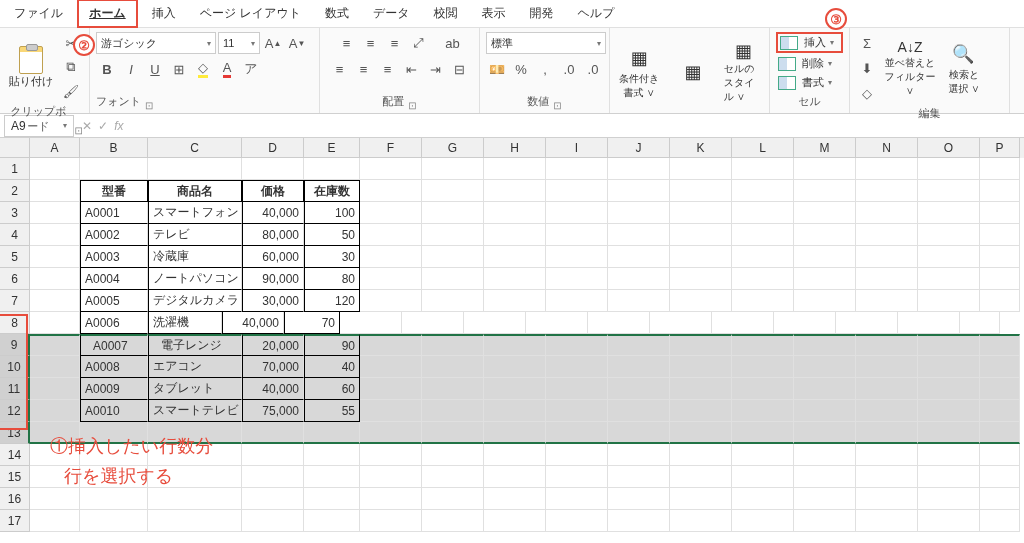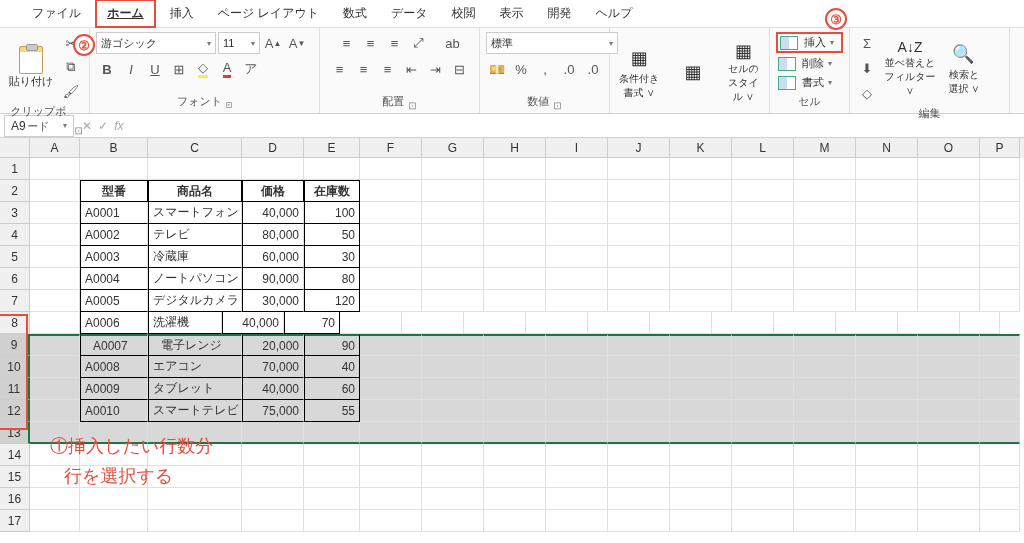--- a/index.html
+++ b/index.html
@@ -1,37 +1,37 @@
 <!DOCTYPE html>
 <html><head>
 <meta charset="utf-8">
 <style>
   * { box-sizing: border-box; margin: 0; padding: 0; }
   body { font-family: "Yu Gothic UI", "Meiryo", sans-serif; font-size: 12px; background: #fff; color: #333; width: 1024px; }
   
   
-  .menubar { display: flex; align-items: center; height: 28px; border-bottom: 1px solid #e0e0e0; padding-left: 22px; gap: 4px; }
+  .menubar { display: flex; align-items: center; height: 28px; border-bottom: 1px solid #e0e0e0; padding-left: 4px; gap: 4px; }
   .menu-item { padding: 4px 10px; font-size: 12px; cursor: pointer; }
   .menu-item.active { border: 2px solid #e74c3c; font-weight: bold; text-decoration: underline; }
   
   
   .ribbon { display: flex; height: 86px; border-bottom: 1px solid #d0d0d0; background: #fafafa; }
   .ribbon-group { border-right: 1px solid #e0e0e0; display: flex; flex-direction: column; justify-content: space-between; padding: 4px 6px 2px 6px; position: relative; }
   .ribbon-group-label { text-align: center; font-size: 11px; color: #555; padding: 2px 0; }
   .ribbon-controls { flex: 1; display: flex; align-items: center; gap: 4px; }
   .ribbon-col { display: flex; flex-direction: column; gap: 2px; align-items: center; justify-content: center; }
   .ribbon-row { display: flex; gap: 2px; align-items: center; }
   
   .big-btn { display: flex; flex-direction: column; align-items: center; justify-content: center; width: 50px; height: 60px; font-size: 11px; cursor: pointer; }
   .big-btn .icon-box { width: 28px; height: 28px; display: flex; align-items: center; justify-content: center; font-size: 18px; }
   .small-btn { width: 22px; height: 22px; display: flex; align-items: center; justify-content: center; cursor: pointer; font-size: 13px; color: #555; }
   .combo { height: 22px; border: 1px solid #ccc; background: #fff; font-size: 11px; padding: 0 4px; display: flex; align-items: center; }
   .combo.font-name { width: 120px; }
   .combo.font-size { width: 42px; }
-  .combo.number-fmt { width: 132px; text-align: center; }
+  .combo.number-fmt { width: 120px; text-align: center; }
   .dropdown-arrow { font-size: 8px; margin-left: auto; color: #777; }
   
   .annotation-circle { position: absolute; width: 22px; height: 22px; border: 2px solid #e74c3c; border-radius: 50%; color: #e74c3c; font-size: 13px; display: flex; align-items: center; justify-content: center; background: #fff; font-weight: bold; }
   .red-box { border: 2px solid #e74c3c; }
   
   
   .formula-bar { display: flex; height: 24px; border-bottom: 1px solid #d0d0d0; align-items: center; }
   .name-box { width: 70px; height: 22px; border: 1px solid #ccc; padding: 0 6px; display: flex; align-items: center; font-size: 12px; margin-left: 4px; }
   .fx-controls { display: flex; gap: 6px; margin: 0 8px; color: #aaa; }
   .fx-input { flex: 1; height: 22px; padding: 0 4px; }
@@ -137,21 +137,21 @@
             <span style="border-bottom:3px solid #ffeb3b;">◇</span>
           </div>
         <div class="small-btn">
             <span style="border-bottom:3px solid #e53935;">A</span>
           </div>
         <div class="small-btn">
             <span>ア</span>
           </div>
       </div>
     </div>
-    <div style="display:flex; align-items:center; justify-content:center;font-family:Liberation Mono, monospace;">
+    <div style="display:flex; align-items:center; ">
       <span class="ribbon-group-label">フォント</span>
       <span class="launcher">⊡</span>
     </div>
   </div>
 
   <div class="ribbon-group" style="width:160px">
     <div class="ribbon-controls" style="flex-direction:column; gap:4px;">
       <div class="ribbon-row">
         <div class="small-btn">≡</div>
         <div class="small-btn">≡</div>
@@ -200,21 +200,21 @@
       <div class="big-btn" style="width:52px">
         <div class="icon-box">▦</div>
         <span style="white-space:pre-line; text-align:center; font-size:10px;">条件付き
 書式 ∨</span>
       </div>
       <div class="big-btn" style="width:60px">
         <div class="icon-box">▦</div>
       </div>
       <div class="big-btn" style="width:44px">
         <div class="icon-box">▦</div>
-        <span style="white-space:pre-line; text-align:center; font-size:10px;">セルの
+        <span style="white-space:pre-line; font-size:10px;">セルの
 スタイル ∨</span>
       </div>
     </div>
   </div>
 
   <div class="ribbon-group" style="width:80px; position:relative;">
     <div class="annotation-circle" style="top:-20px; right:2px">③</div>
     <div class="ribbon-controls" style="flex-direction:column; gap:2px; align-items:stretch;">
       <div class="ribbon-row red-box" style="padding:1px 2px;">
         <span class="insert-icon"></span>

